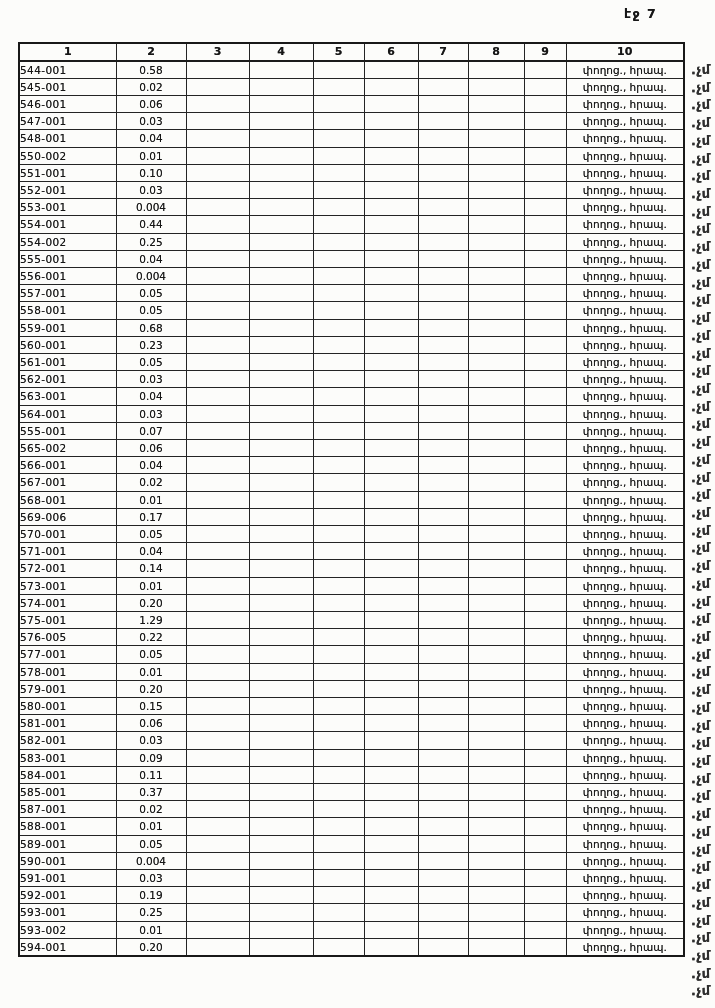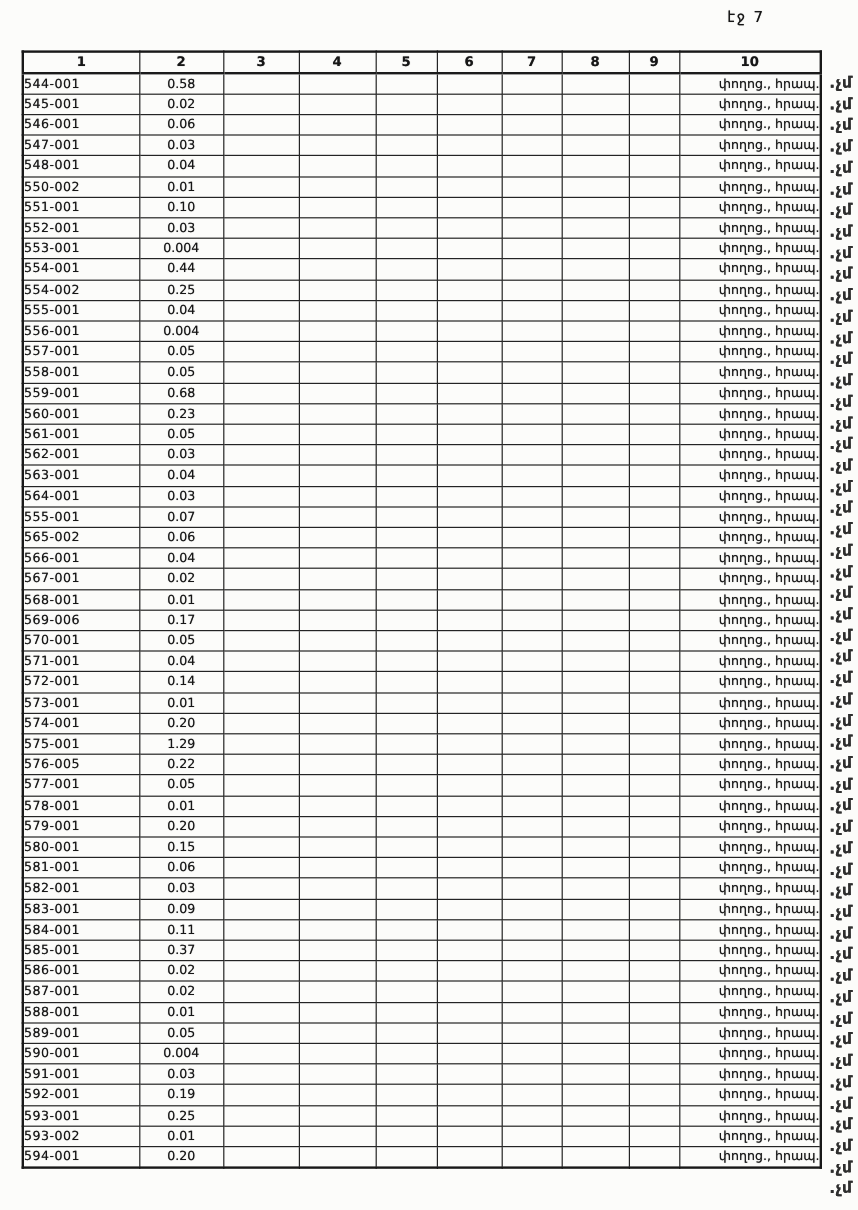--- a/index.html
+++ b/index.html
@@ -3,22 +3,22 @@
 <meta charset="utf-8">
 <style>
   html,body{margin:0;padding:0;}
   body{
     width:715px;height:1008px;position:relative;overflow:hidden;
     background:#fcfcfa;
     font-family:"DejaVu Sans",sans-serif;
     color:#161616;
   }
   .page-label{
-    position:absolute;top:6px;left:606px;
-    font-size:12.5px;font-weight:normal;letter-spacing:1.5px;
+    position:absolute;top:6px;left:624px;
+    font-size:12.5px;font-weight:bold;letter-spacing:1.5px;
     text-shadow:0 0 0.6px rgba(20,20,20,.75);
   }
   table.grid{
     position:absolute;left:18px;top:42px;width:665px;
     border-collapse:collapse;table-layout:fixed;
     border:2.2px solid #181818;
   }
   .grid th,.grid td{
     border:1.5px solid #242424;
     padding:0;overflow:hidden;white-space:nowrap;
@@ -28,21 +28,21 @@
     height:15.5px;line-height:15.5px;
     font-size:11px;font-weight:bold;text-align:center;
     border-bottom:2px solid #1b1b1b;
   }
   .grid tbody td{
     height:16.2px;line-height:16.2px;
     font-size:10.5px;
   }
   .c-id{text-align:left;padding-left:3px;letter-spacing:.4px;}
   .c-val{text-align:center;margin-left:31px;}
-  .c-use{text-align:right;padding-left:3px;font-size:10px;}
+  .c-use{text-align:center;padding-left:3px;font-size:10px;}
   .margin-notes{
     position:absolute;left:691px;top:61px;width:24px;
   }
   .margin-notes .note{
     height:17.72px;line-height:17.72px;
     font-size:13px;color:#2e2e2e;letter-spacing:.5px;
     text-shadow:0 0 .5px rgba(40,40,40,.8);
     transform:rotate(-1deg);
     font-weight:bold;
   }
@@ -590,32 +590,20 @@
         <td class="c-empty"></td>
         <td class="c-empty"></td>
         <td class="c-empty"></td>
         <td class="c-empty"></td>
         <td class="c-empty"></td>
         <td class="c-empty"></td>
         <td class="c-empty"></td>
         <td class="c-use">փողոց., հրապ.</td>
       </tr>
       <tr>
-        <td class="c-id">586-001</td>
-        <td class="c-val">0.02</td>
-        <td class="c-empty"></td>
-        <td class="c-empty"></td>
-        <td class="c-empty"></td>
-        <td class="c-empty"></td>
-        <td class="c-empty"></td>
-        <td class="c-empty"></td>
-        <td class="c-empty"></td>
-        <td class="c-use">փողոց., հրապ.</td>
-      </tr>
-      <tr>
         <td class="c-id">587-001</td>
         <td class="c-val">0.02</td>
         <td class="c-empty"></td>
         <td class="c-empty"></td>
         <td class="c-empty"></td>
         <td class="c-empty"></td>
         <td class="c-empty"></td>
         <td class="c-empty"></td>
         <td class="c-empty"></td>
         <td class="c-use">փողոց., հրապ.</td>

